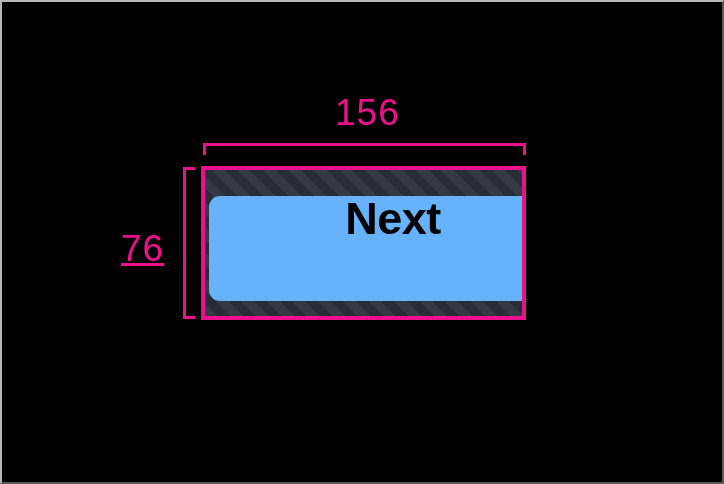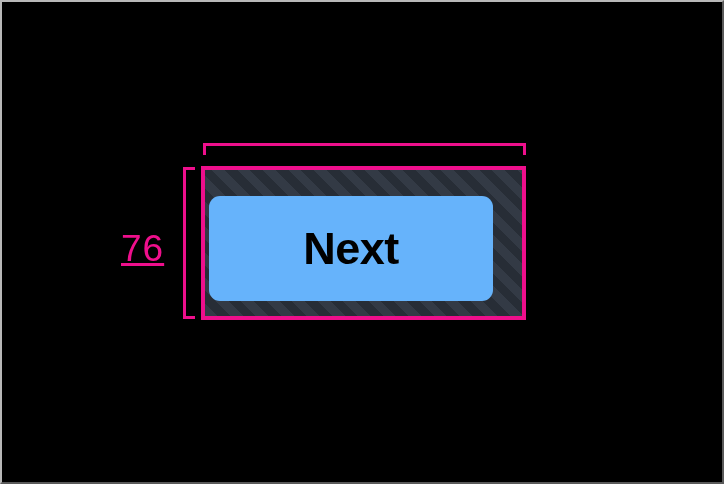--- a/index.html
+++ b/index.html
@@ -70,23 +70,23 @@
   
   .button-face {
     position: absolute;
     left: 4px;
     top: 26px;
     width: 284px;
     height: 105px;
     background: #66b3fb;
     border-radius: 11px;
     display: flex;
-    align-items: center;
     justify-content: center;
     z-index: 3;
+    padding-left: 42px;
   }
 
   .button-label {
     color: #000000;
     font-family: "Liberation Sans", sans-serif;
     font-size: 45px;
     font-weight: bold;
     line-height: 1;
     letter-spacing: -0.5px;
     user-select: none;
@@ -141,20 +141,21 @@
     border-left: 3px solid #ee0f8c;
     border-top: 3px solid #ee0f8c;
     border-bottom: 3px solid #ee0f8c;
   }
 </style>
 </head>
 <body>
 
 <div id="canvas">
 
+  <div class="dim-label" id="width-label">156</div>
 
   <div class="bracket-h"></div>
 
   <div class="dim-label" id="height-label">76</div>
 
   <div class="bracket-v"></div>
 
   <div class="element-wrap">
 
     <div class="hatch-region">

